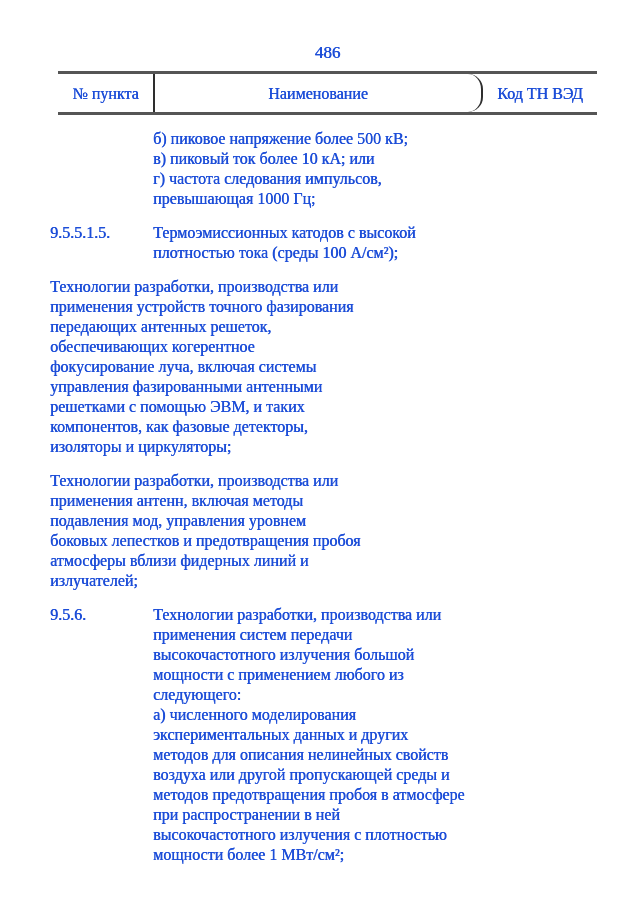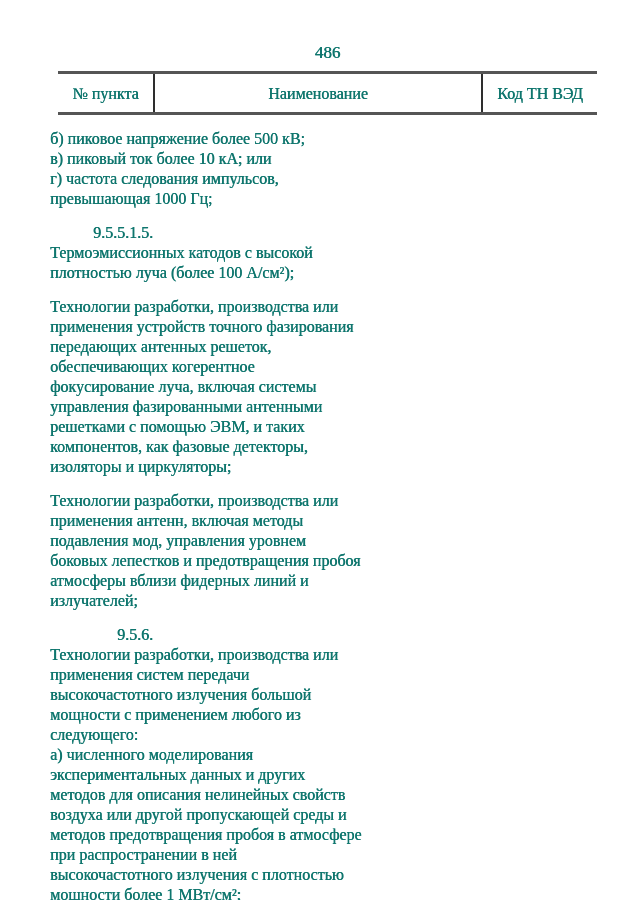--- a/index.html
+++ b/index.html
@@ -6,21 +6,21 @@
     margin: 0;
     padding: 0;
     background: #ffffff;
   }
   .page {
     position: relative;
     width: 640px;
     height: 900px;
     background: #ffffff;
     font-family: "Liberation Serif", serif;
-    color: #0f766e;
+    color: #1d4ed8;
     font-size: 16px;
     overflow: hidden;
     text-shadow: 0.4px 0 0 currentColor; 
   }
   .pagenum {
     position: absolute;
     top: 43px;
     left: 58px;
     width: 539px;
     text-align: center;
@@ -36,38 +36,36 @@
     border-top: 3px solid #555555;
     border-bottom: 3px solid #555555;
   }
   .th {
     box-sizing: border-box;
     padding: 10px 4px 9px 4px;
     text-align: center;
     line-height: 19px;
   }
   .th.c1 { width: 97px;  border-right: 2px solid #2e2e2e; }
-  .th.c2 { flex: 1;      border-right: 2px solid #2e2e2e; }
+  .th.c2 { flex: 1;      border-right: 2px solid #2e2e2e; border-radius: 15px; }
   .th.c3 { width: 114px; }
   .tbody {
     position: absolute;
     top: 129px;
     left: 50px;
     width: 548px;
     line-height: 20px;
   }
   .row {
     display: flex;
     margin-bottom: 14px;
-    flex-direction: column;
   }
   .num {
     width: 103px;
     flex: none;
-    text-align: right;
   }
   .txt {
     flex: 1;
     white-space: pre-line;
   }
 </style>
 </head>
 <body>
 
 <div class="page">
@@ -86,21 +84,21 @@
       <div class="num"></div>
       <div class="txt">б) пиковое напряжение более 500 кВ;
 в) пиковый ток более 10 кА; или
 г) частота следования импульсов,
 превышающая 1000 Гц;</div>
     </div>
 
     <div class="row">
       <div class="num">9.5.5.1.5.</div>
       <div class="txt">Термоэмиссионных катодов с высокой
-плотностью луча (более 100 А/см²);</div>
+плотностью тока (среды 100 А/см²);</div>
     </div>
 
     <div class="row">
       <div class="txt">Технологии разработки, производства или
 применения устройств точного фазирования
 передающих антенных решеток,
 обеспечивающих когерентное
 фокусирование луча, включая системы
 управления фазированными антенными
 решетками с помощью ЭВМ, и таких

